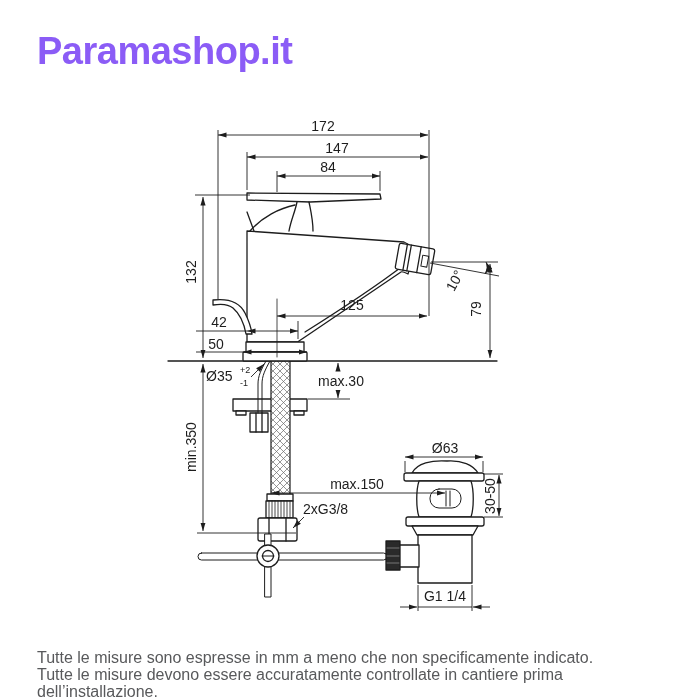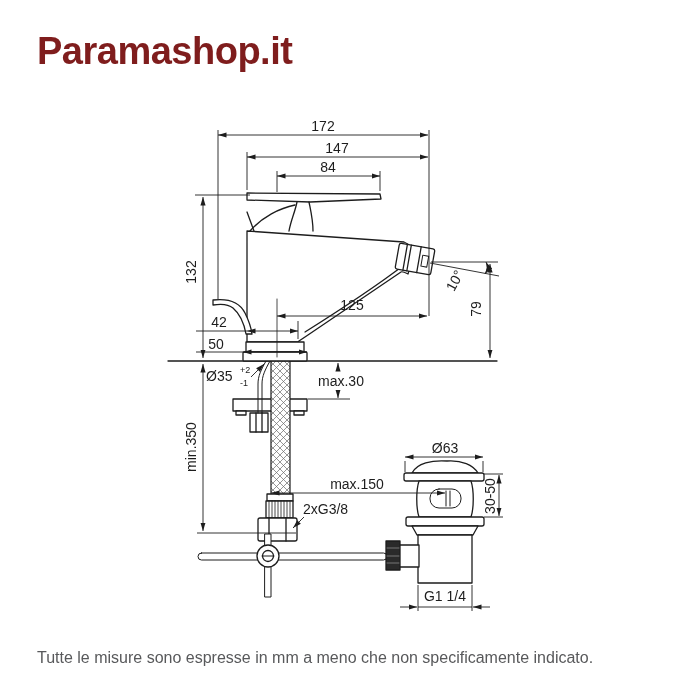--- a/index.html
+++ b/index.html
@@ -3,21 +3,21 @@
 <meta charset="utf-8">
 <style>
   html,body{margin:0;padding:0;}
   body{
     width:700px;height:700px;background:#ffffff;position:relative;overflow:hidden;
     font-family:"Liberation Sans", sans-serif;
   }
   .logo{
     position:absolute;left:37px;top:30px;
     font-size:38px;font-weight:bold;letter-spacing:-0.5px;
-    color:#7f1d1d;
+    color:#8b5cf6;
   }
   .drawing-wrap{position:absolute;left:0;top:0;width:580px;height:700px;border-radius:29px;}
   .footer{
     position:absolute;left:37px;top:649px;width:640px;
     font-size:16px;color:#58595b;line-height:17px;
   }
   svg text{font-family:"Liberation Sans", sans-serif;font-size:14px;fill:#1d1d1d;}
   svg text.sm{font-size:9px;}
 </style>
 </head>
@@ -180,13 +180,14 @@
     <text x="303" y="514">2xG3/8</text>
     <text x="445" y="453" text-anchor="middle">Ø63</text>
     <text transform="translate(495 496) rotate(-90)" text-anchor="middle">30-50</text>
     <text x="445" y="601" text-anchor="middle">G1 1/4</text>
   </g>
 </svg>
 </div>
 
 <div class="footer">
   <div>Tutte le misure sono espresse in mm a meno che non specificamente indicato.</div>
+  <div>Tutte le misure devono essere accuratamente controllate in cantiere prima dell’installazione.</div>
 </div>
 
 </body></html>

